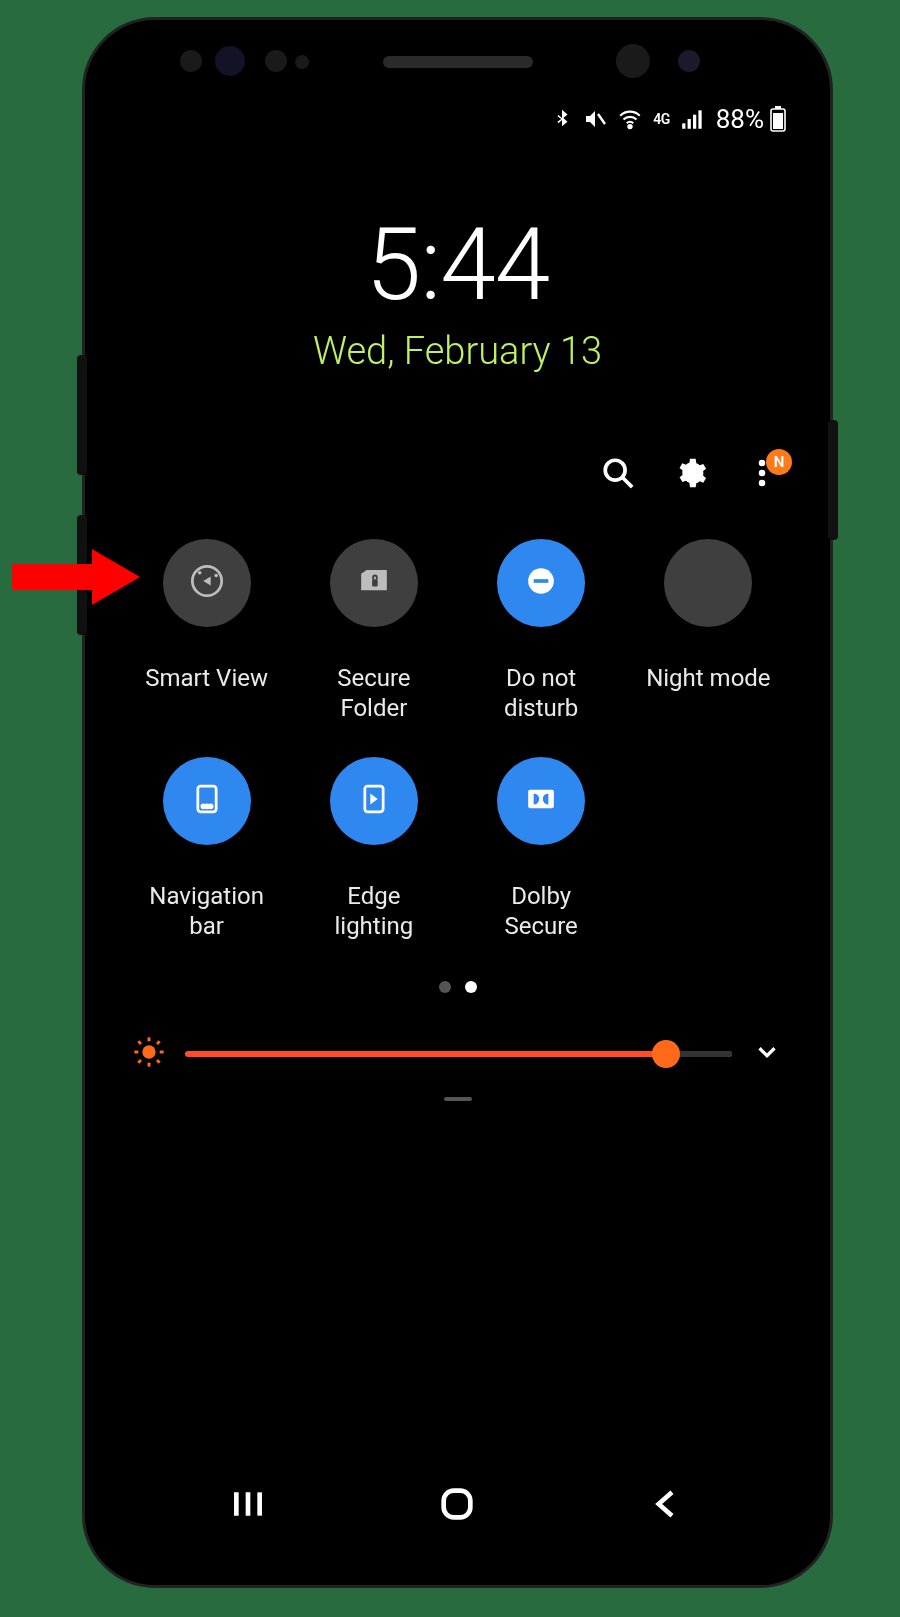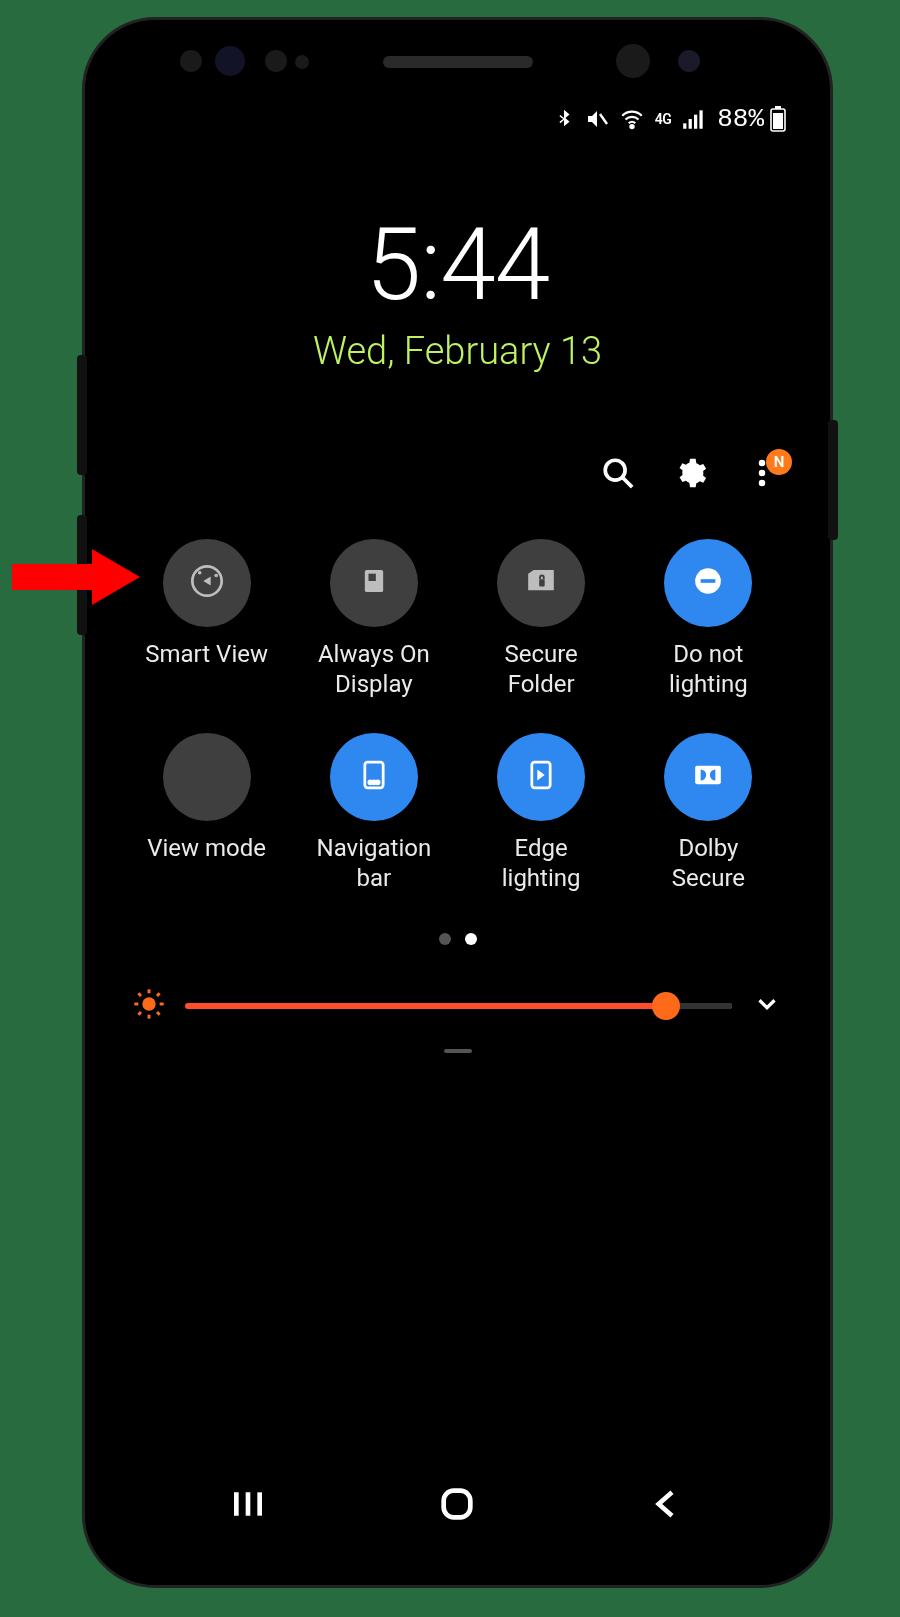--- a/index.html
+++ b/index.html
@@ -52,21 +52,21 @@
   
   .status-bar {
     display:flex; justify-content:flex-end; align-items:center;
     gap:10px; padding:8px 26px 0 0; height:46px;
     font-size:26px; font-weight:400;
   }
   .status-bar .ico { display:inline-flex; align-items:center; }
   .status-bar svg { display:block; }
   .net-label { font-size:14px; font-weight:600; letter-spacing:-0.5px; line-height:1; }
   .batt-wrap { display:flex; align-items:center; gap:6px; }
-  .batt-pct { font-size:26px;font-family:Liberation Mono, monospace; }
+  .batt-pct { font-size:26px; }
 
   
   .clock-block { text-align:center; margin-top:68px; }
   .clock-time { font-size:100px; font-weight:300; letter-spacing:-1px; }
   .clock-date { font-size:38px; font-weight:300; margin-top:6px; color:#bef264; }
 
   
   .action-bar {
     display:flex; justify-content:flex-end; align-items:center;
     gap:32px; padding:0 30px; margin-top:80px; height:44px;
@@ -94,21 +94,21 @@
   .tile-circle {
     width:88px; height:88px; border-radius:50%;
     display:flex; align-items:center; justify-content:center;
     margin-bottom:12px;
   }
   .tile-circle.off { background:#3f3f3f; }
   .tile-circle.on  { background:#2e88f0; }
   .tile-circle svg { width:44px; height:44px; }
   .tile-label {
     font-size:24px; line-height:1.25; color:#eaeaea; font-weight:400;
-    white-space:pre-line; min-height:60px;
+    white-space:pre-line; min-height:60px;margin-top:24px;
   }
 
   
   .page-dots { display:flex; justify-content:center; gap:14px; margin-top:6px; }
   .dot { width:12px; height:12px; border-radius:50%; background:#555; }
   .dot.active { background:#fff; }
 
   
   .brightness {
     display:flex; align-items:center; gap:20px;
@@ -248,32 +248,20 @@
                 <circle cx="24" cy="24" r="16"></circle>
                 <circle cx="16" cy="15" r="2" fill="#bdbdbd" stroke="none"></circle>
                 <circle cx="34" cy="18" r="2" fill="#bdbdbd" stroke="none"></circle>
                 <path d="M20 24l8-5v10z" fill="#bdbdbd" stroke="none"></path>
               </svg>
           </span>
         </div>
         <div class="tile-label">Smart View</div>
       </div>
 
-      <div class="tile">
-        <div class="tile-circle off">
-          <span>
-            <svg viewBox="0 0 48 48" fill="#bdbdbd">
-                <rect x="14" y="12" width="20" height="24" rx="2"></rect>
-                <rect x="18" y="16" width="8" height="8" fill="#3f3f3f"></rect>
-              </svg>
-          </span>
-        </div>
-        <div class="tile-label">Always On
-Display</div>
-      </div>
 
       <div class="tile">
         <div class="tile-circle off">
           <span>
             <svg viewBox="0 0 48 48" fill="#bdbdbd">
                 <path d="M10 16l6-4h22v22H10z"></path>
                 <rect x="22" y="22" width="6" height="8" rx="1" fill="#3f3f3f"></rect>
                 <path d="M23 22v-2a2 2 0 014 0v2" fill="none" stroke="#3f3f3f" stroke-width="2"></path>
               </svg>
           </span>
@@ -285,33 +273,33 @@
       <div class="tile">
         <div class="tile-circle on">
           <span>
             <svg viewBox="0 0 48 48">
                 <circle cx="24" cy="24" r="14" fill="#fff"></circle>
                 <rect x="16" y="22" width="16" height="4" fill="#2e88f0"></rect>
               </svg>
           </span>
         </div>
         <div class="tile-label">Do not
-lighting</div>
+disturb</div>
       </div>
 
 
       <div class="tile">
         <div class="tile-circle off">
           <span>
             <svg viewBox="0 0 48 48" fill="#bdbdbd">
                 <path d="M30 10a14 14 0 100 28 11 11 0 010-28z"></path>
               </svg>
           </span>
         </div>
-        <div class="tile-label">View mode</div>
+        <div class="tile-label">Night mode</div>
       </div>
 
       <div class="tile">
         <div class="tile-circle on">
           <span>
             <svg viewBox="0 0 48 48" fill="none" stroke="#fff" stroke-width="3">
                 <rect x="14" y="10" width="20" height="28" rx="3"></rect>
                 <circle cx="20" cy="32" r="1.6" fill="#fff"></circle>
                 <circle cx="24" cy="32" r="1.6" fill="#fff"></circle>
                 <circle cx="28" cy="32" r="1.6" fill="#fff"></circle>

